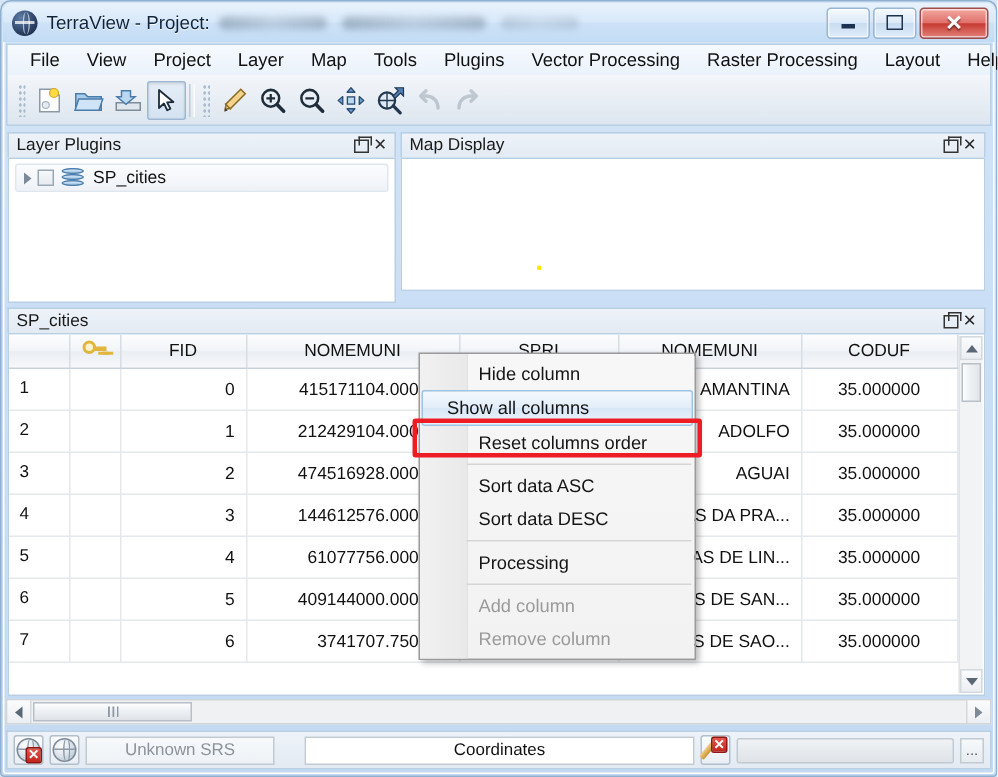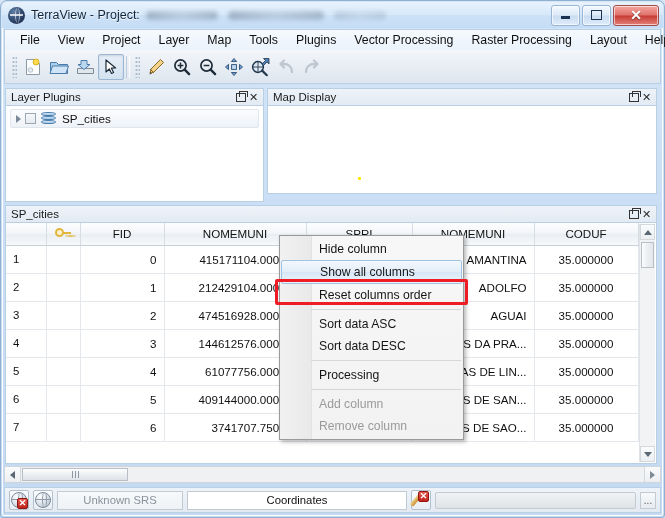--- a/index.html
+++ b/index.html
@@ -455,21 +455,21 @@
     height: 1px;
     margin: 3px 2px 3px 31px;
     background: #d6d6d6;
     z-index:2; position:relative;
   }
   .ctx-item.selected {
     background: linear-gradient(180deg,#f3f8fd 0%,#e3eef9 48%,#d7e7f7 52%,#ecf4fc 100%);
     border: 1px solid #9fc3e4;
     border-radius: 2px;
     margin: 0 1px;
-    padding-left: 38px;
+    padding-left: 16px;
     height: 22px;
   }
   .ctx-highlight {
     position: absolute;
     border: 3px solid #ee1c25;
     border-radius: 2px;
     box-sizing: border-box;
     z-index: 60;
     pointer-events: none;
   }
@@ -873,21 +873,21 @@
 
   <div class="statusbar" style="top:487px;">
     <div class="sb-icon-btn">
       <span class="globe"></span>
       <span class="red-x">✕</span>
     </div>
     <div class="sb-icon-btn">
       <span class="globe"></span>
     </div>
     <div class="sb-field" style="width:126px;">Unknown SRS</div>
-    <div class="sb-field white" style="width:220px;">Coordinates</div>
+    <div class="sb-field white" style="width:260px;margin-left:16px;">Coordinates</div>
     <div class="sb-icon-btn">
       <span class="pencil-x">
         <span class="pbody"></span>
       </span>
       <span class="red-x" style="right:1px;top:0;bottom:auto;">✕</span>
     </div>
     <div class="sb-progress"></div>
     <div class="sb-ellipsis">...</div>
   </div>
 

